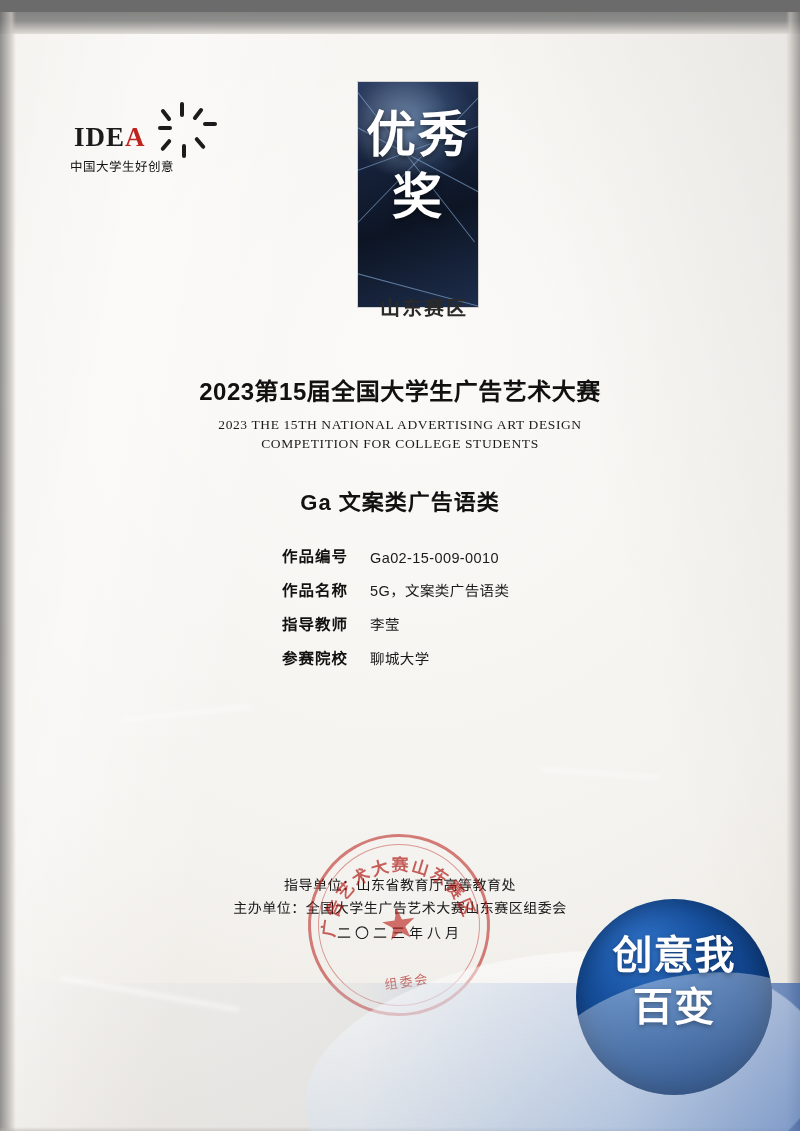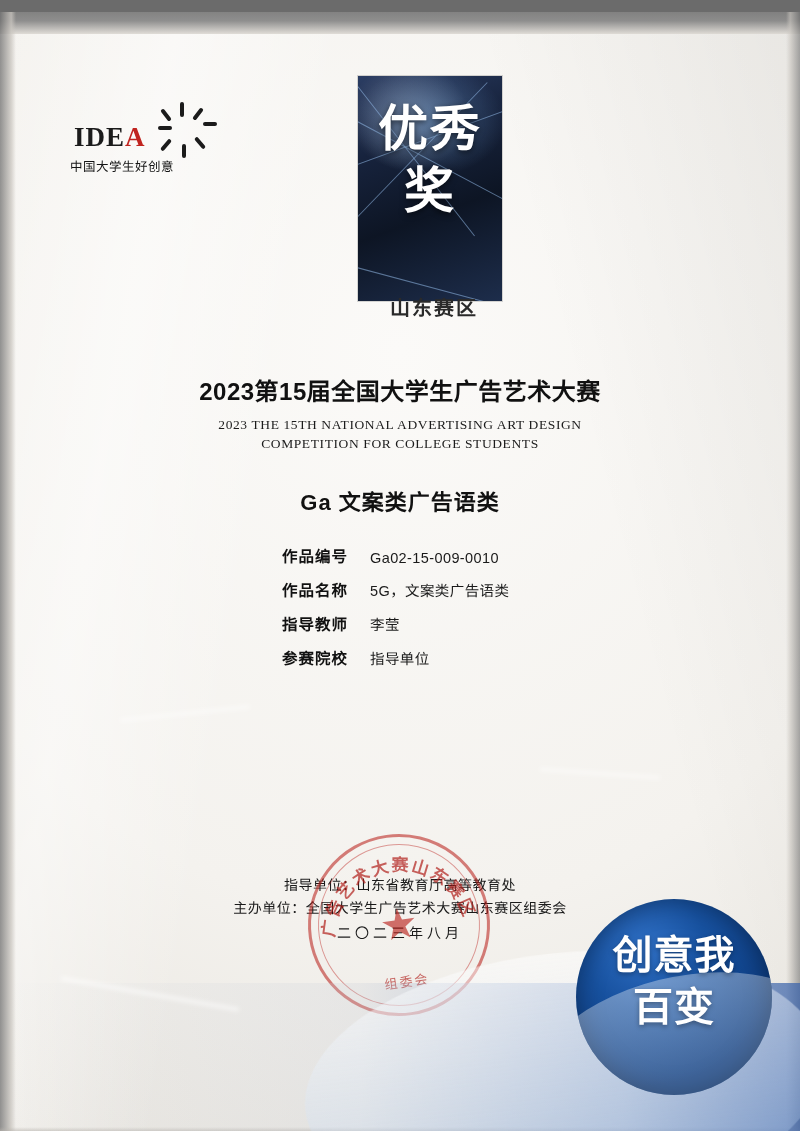--- a/index.html
+++ b/index.html
@@ -101,22 +101,22 @@
     left: 86px;
     top: 4px;
     width: 58px;
     height: 58px;
   }
 
   
   #emblem {
     position: absolute;
     left: 358px;
-    top: 64px;
-    width: 144px;
+    top: 70px;
+    width: 120px;
     height: 225px;
     background:
       radial-gradient(70% 40% at 35% 18%, rgba(255,255,255,.30) 0%, rgba(255,255,255,0) 60%),
       linear-gradient(160deg, #2b3d63 0%, #17233d 30%, #0d1524 60%, #1d2d4b 100%);
     box-shadow: 0 0 0 1px rgba(0,0,0,.15);
     overflow: hidden;
   }
   #emblem .spark {
     position: absolute;
     background: rgba(150,190,235,.55);
@@ -139,21 +139,21 @@
     color: #fff;
     font-family: "Liberation Serif", "DejaVu Serif", serif;
     font-weight: bold;
     font-size: 50px;
     line-height: 62px;
     letter-spacing: 2px;
     text-shadow: 0 2px 6px rgba(0,0,0,.6);
   }
   #emblem-region {
     position: absolute;
-    left: 374px;
+    left: 364px;
     top: 280px;
     width: 120px;
     text-align: center;
     font-family: Liberation Sans, sans-serif;
     font-size: 20px;
     font-weight: bold;
     color: #2a2a2a;
     letter-spacing: 2px;
   }
 
@@ -409,21 +409,21 @@
     <div class="row">
       <div class="label">作品名称</div>
       <div class="value">5G，文案类广告语类</div>
     </div>
     <div class="row">
       <div class="label">指导教师</div>
       <div class="value">李莹</div>
     </div>
     <div class="row">
       <div class="label">参赛院校</div>
-      <div class="value">指导单位</div>
+      <div class="value">聊城大学</div>
     </div>
   </div>
 
   <div id="footer">
     <div class="line">指导单位：山东省教育厅高等教育处</div>
     <div class="line">主办单位：全国大学生广告艺术大赛山东赛区组委会</div>
     <div class="date">二〇二三年八月</div>
   </div>
 
   <div id="seal">

